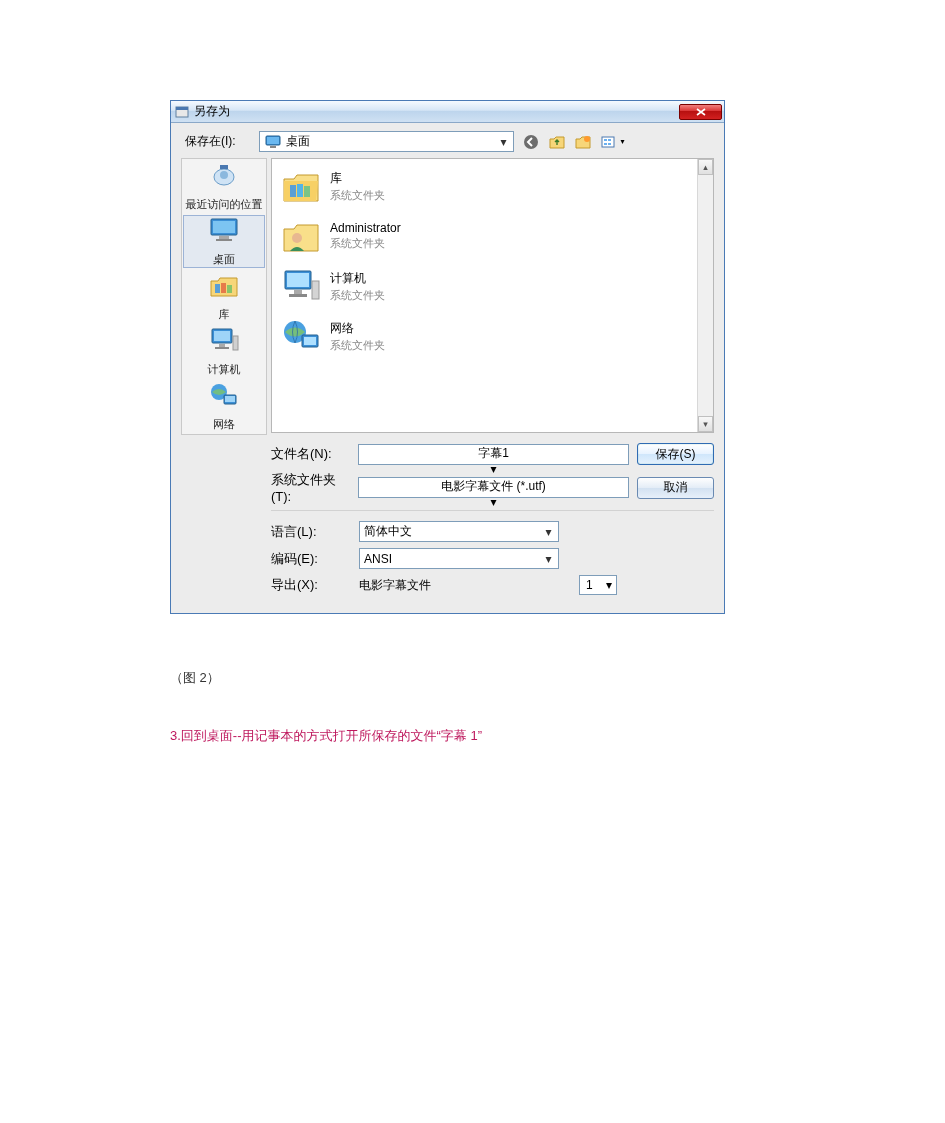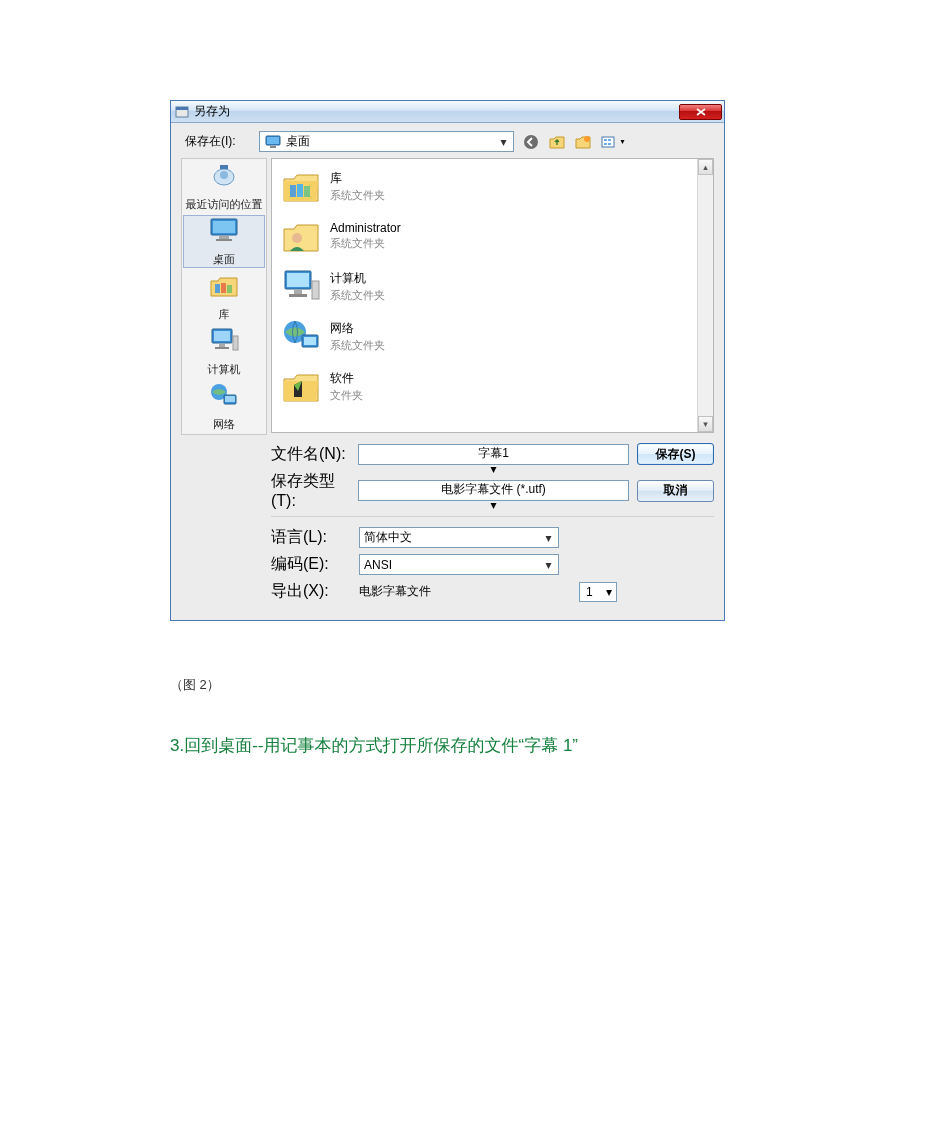--- a/index.html
+++ b/index.html
@@ -156,42 +156,41 @@
   .form-rows {
     margin-top: 8px;
     padding-left: 90px;
   }
   .form-row {
     display: flex;
     align-items: center;
     gap: 8px;
     margin-bottom: 6px;
   }
-  .form-row .flabel { width: 80px; font-size: 16px;}
+  .form-row .flabel { width: 80px; font-size: 13px;}
   .text-input {
     width: 275px;
     height: 21px;
     border: 1px solid #7e9db9;
     background: #fff;
     padding: 0 4px;
     font-size: 12px;
     display:flex; align-items:center;flex-direction:column;
   }
   .text-input .inp-text { flex:1; }
   .text-input .combo-arrow { width:15px; display:flex; align-items:center; justify-content:center;}
   .action-btn {
     width: 78px;
     height: 22px;
     border: 1px solid #6a8ab2;
     border-radius: 3px;
     background: linear-gradient(to bottom, #fefefe, #e4edf7 48%, #d2e1f1 50%, #e7f0fa);
     font-size: 12px;
     display: flex; align-items:center; justify-content:center;
     cursor: pointer;
-    font-weight: bold;
   }
   .action-btn.default {
     border: 1px solid #2f6bb3;
     box-shadow: 0 0 1px #5a9 inset;
     background: linear-gradient(to bottom, #ffffff, #e8f3ff 48%, #cfe6fb 50%, #e4f1fd);
   }
   .sep-line {
     border-top: 1px solid #d2d2d2;
     margin: 4px 0 10px 0;
   }
@@ -206,22 +205,22 @@
     margin-left: 140px;
   }
   .num-combo .combo-arrow{ margin-left:auto; width:14px; display:flex; align-items:center; justify-content:center;}
   .caption {
     margin-top: 55px;
     font-size: 13px;
     color: #333;
   }
   .instruction {
     margin-top: 40px;
-    font-size: 17px;
-    color: #15803d;
+    font-size: 13px;
+    color: #be185d;
   }
   svg { display:block; }
 </style>
 </head>
 <body>
 
 <div class="page">
   <div class="dialog">
 
     <div class="titlebar">
@@ -409,34 +408,20 @@
                 <rect x="22" y="18" width="16" height="12" rx="1" fill="#3b8fd6" stroke="#25608f"></rect>
                 <rect x="24" y="20" width="12" height="8" fill="#aee0ff"></rect>
               </svg>
             </span>
             <div class="file-text">
               <div class="line1">网络</div>
               <div class="line2">系统文件夹</div>
             </div>
           </div>
 
-          <div class="file-item">
-            <span class="file-icon">
-              <svg width="42" height="38" viewBox="0 0 42 38">
-                <path d="M4 12 L14 12 L17 8 L38 8 L38 34 L4 34 Z" fill="#f9df8a" stroke="#c49a2e"></path>
-                <path d="M4 14 L38 14 L36 34 L4 34 Z" fill="#f7d065"></path>
-                <path d="M14 18 L22 14 L22 30 L14 30 Z" fill="#2a2a2a"></path>
-                <path d="M14 18 L22 14 L18 24 Z" fill="#6ab84a"></path>
-              </svg>
-            </span>
-            <div class="file-text">
-              <div class="line1">软件</div>
-              <div class="line2">文件夹</div>
-            </div>
-          </div>
 
           <div class="scrollbar">
             <div class="sb-btn">▴</div>
             <div class="sb-track"></div>
             <div class="sb-btn sb-bottom">▾</div>
           </div>
         </div>
       </div>
 
       <div class="form-rows">
@@ -444,21 +429,21 @@
           <span class="flabel">文件名(N):</span>
           <div class="text-input">
             <span class="inp-text">字幕1</span>
             <span class="combo-arrow">▾</span>
           </div>
           <div class="action-btn default">
             <span>保存(S)</span>
           </div>
         </div>
         <div class="form-row">
-          <span class="flabel">保存类型(T):</span>
+          <span class="flabel">系统文件夹(T):</span>
           <div class="text-input">
             <span class="inp-text">电影字幕文件 (*.utf)</span>
             <span class="combo-arrow">▾</span>
           </div>
           <div class="action-btn">
             <span>取消</span>
           </div>
         </div>
 
         <div class="sep-line"></div>

